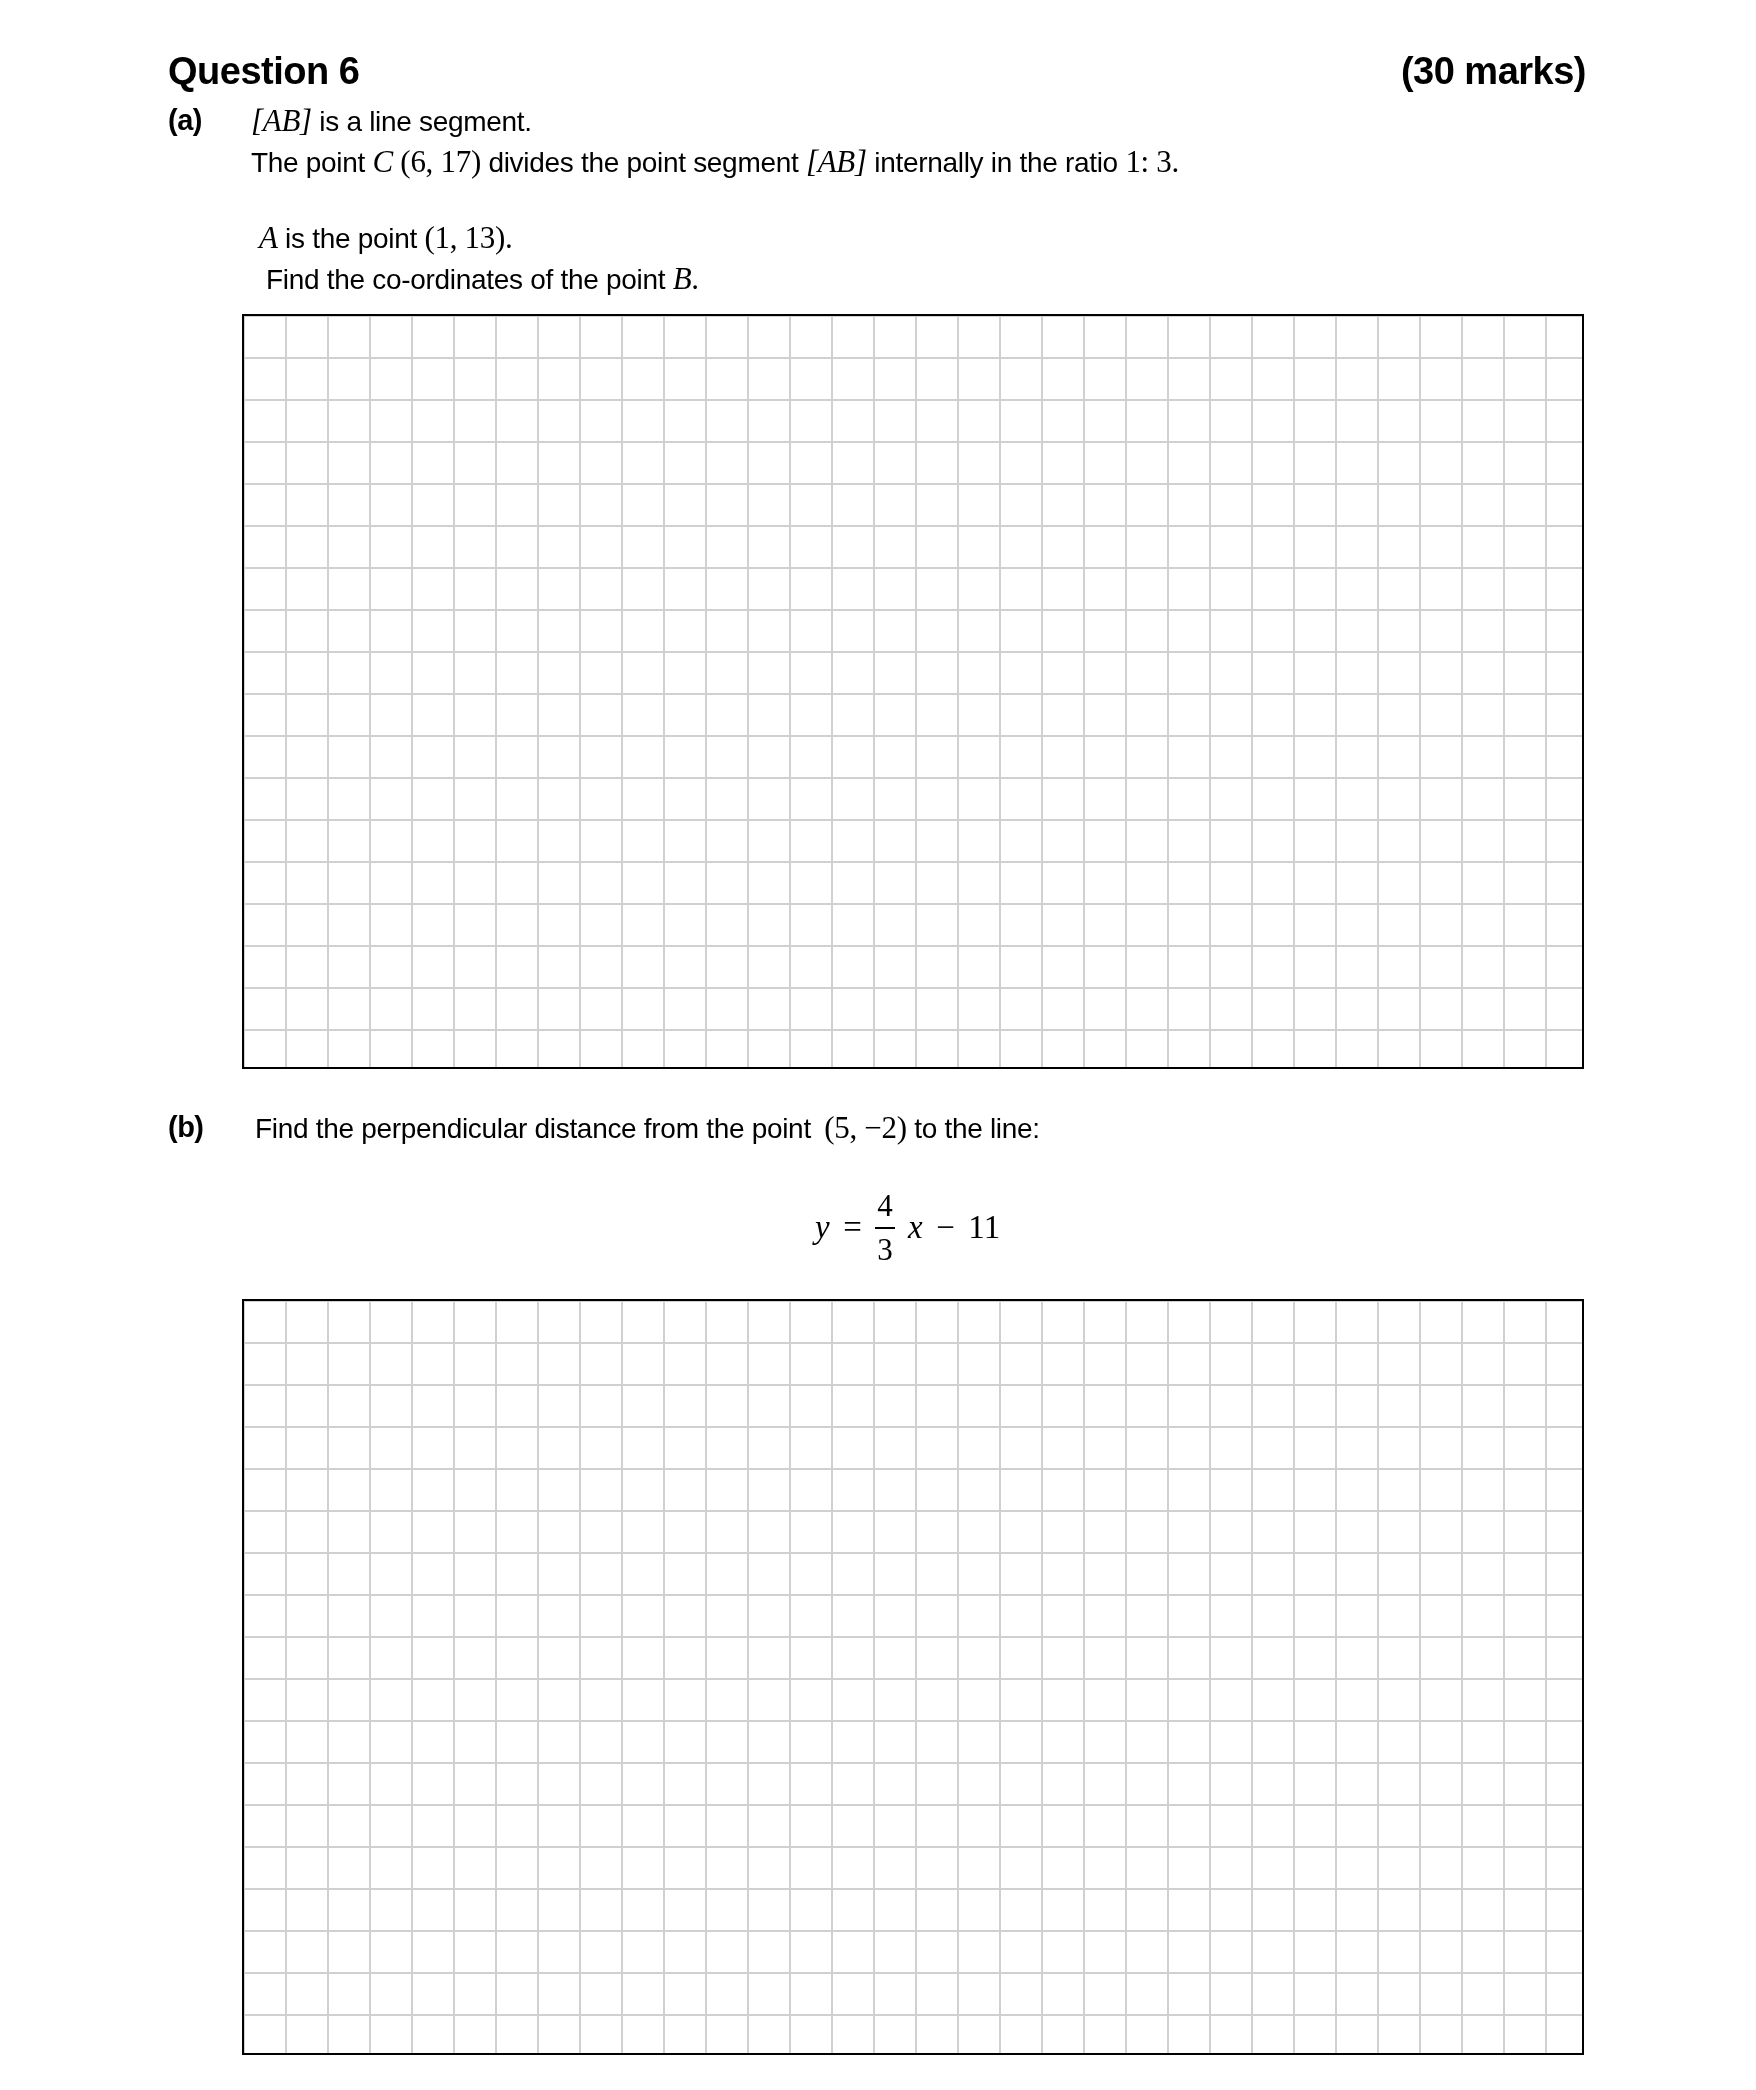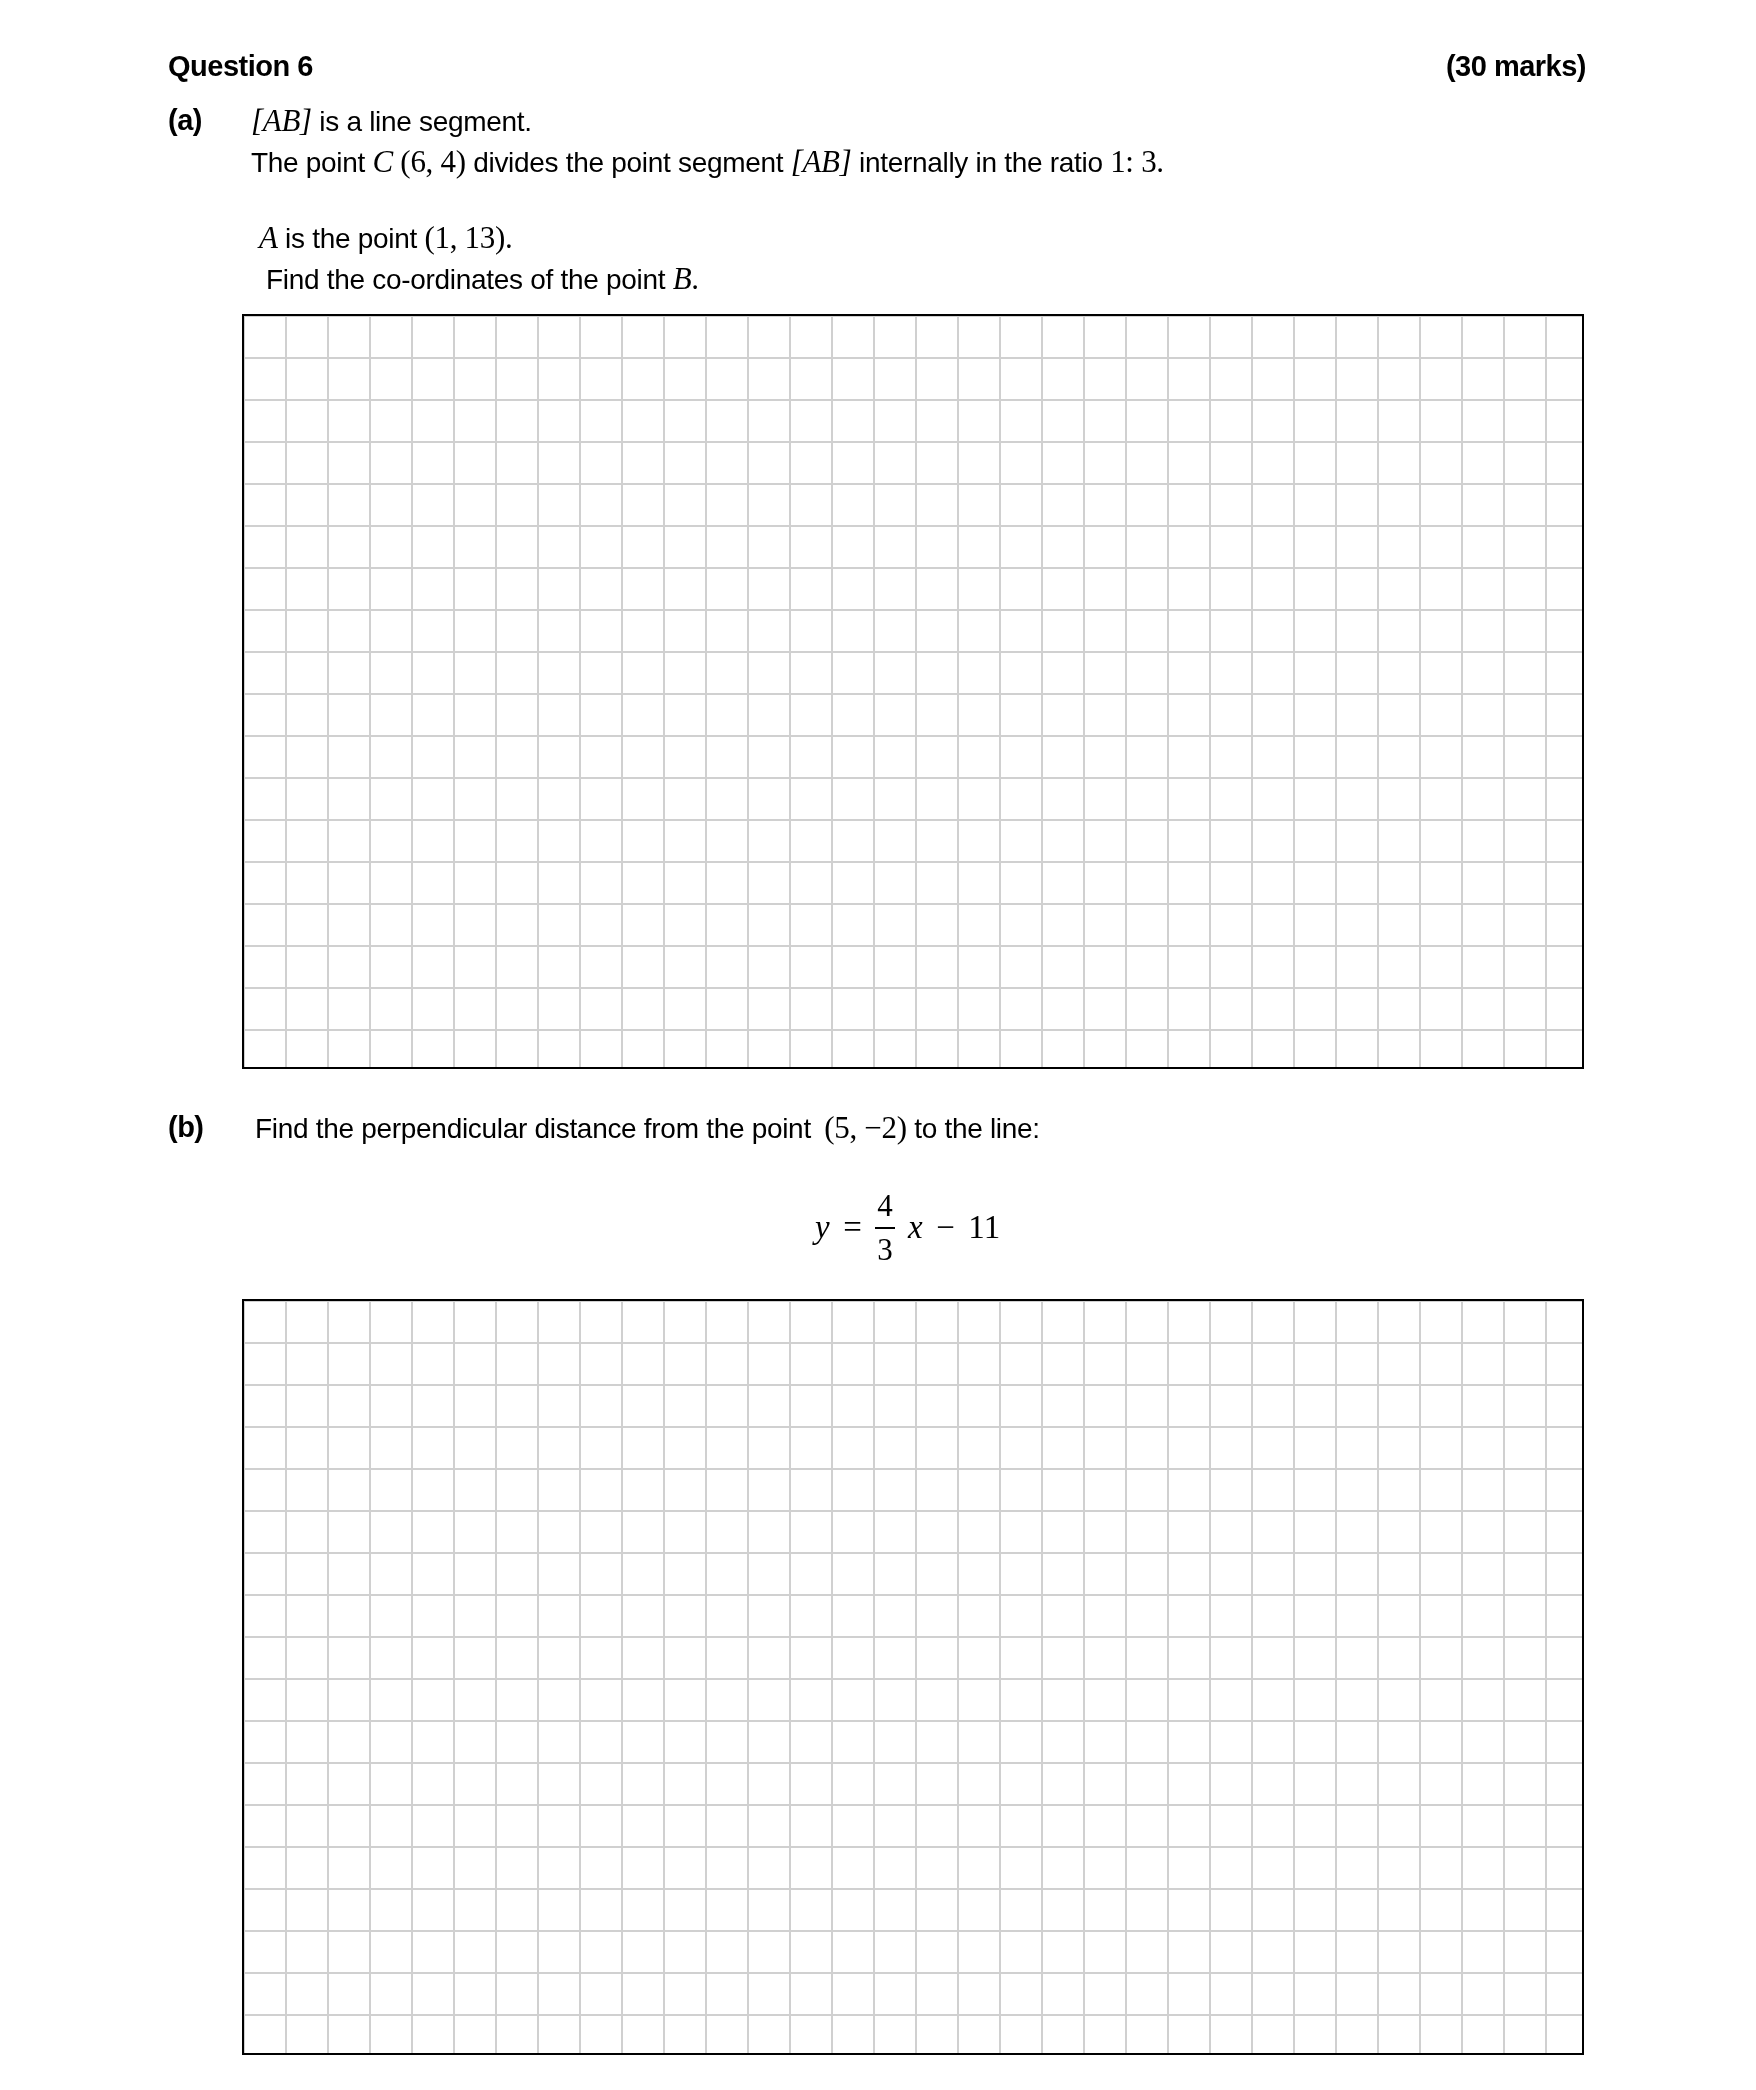--- a/index.html
+++ b/index.html
@@ -1,18 +1,18 @@
 <!DOCTYPE html>
 <html><head>
 <meta charset="utf-8">
 <style>
   html, body { margin: 0; padding: 0; background: #ffffff; }
   body { width: 1756px; height: 2090px; position: relative; overflow: hidden; color: #000; font-family: "Liberation Sans", "DejaVu Sans", sans-serif; }
   .abs { position: absolute; white-space: nowrap; }
-  .hdr { font-weight: bold; font-size: 29px; letter-spacing: -0.5px; }
+  .hdr { font-weight: bold; font-size: 38px; letter-spacing: -0.5px; }
   .lbl { font-weight: bold; font-size: 29px; letter-spacing: -0.5px; }
   .txt { font-size: 28px; letter-spacing: -0.3px; }
   .m { font-family: "Liberation Serif", "DejaVu Serif", serif; font-size: 31px; }
   .mi { font-family: "Liberation Serif", "DejaVu Serif", serif; font-style: italic; font-size: 31px; }
   .answer-box {
     position: absolute; box-sizing: border-box;
     border: 2.9px solid #000;
     background-color: #fff;
     background-image:
       linear-gradient(to right, #d0d0d0 1.9px, transparent 1.9px),
@@ -31,21 +31,21 @@
 <div class="abs hdr" style="left:168px; top:50px;">Question 6</div>
 <div class="abs hdr" style="right:170px; top:50px;">(30 marks)</div>
 
 <div class="abs lbl" style="left:168px; top:104px;">(a)</div>
 
 <div class="abs txt" style="left:251px; top:103px;">
   <span class="m" style="font-style:italic;">[AB]</span><span> is a line segment.</span>
 </div>
 
 <div class="abs txt" style="left:251px; top:144px;">
-  <span>The point </span><span class="mi">C</span><span class="m"> (6, 4)</span><span> divides the point segment </span><span class="mi">[AB]</span><span> internally in the ratio </span><span class="m">1: 3</span><span class="m">.</span>
+  <span>The point </span><span class="mi">C</span><span class="m"> (6, 17)</span><span> divides the point segment </span><span class="mi">[AB]</span><span> internally in the ratio </span><span class="m">1: 3</span><span class="m">.</span>
 </div>
 
 <div class="abs txt" style="left:259px; top:220px;">
   <span class="mi">A</span><span> is the point </span><span class="m">(1, 13)</span><span class="m">.</span>
 </div>
 
 <div class="abs txt" style="left:251px; top:261px;margin-left:15px;">
   <span>Find the co-ordinates of the point </span><span class="mi">B</span><span class="m">.</span>
 </div>
 

